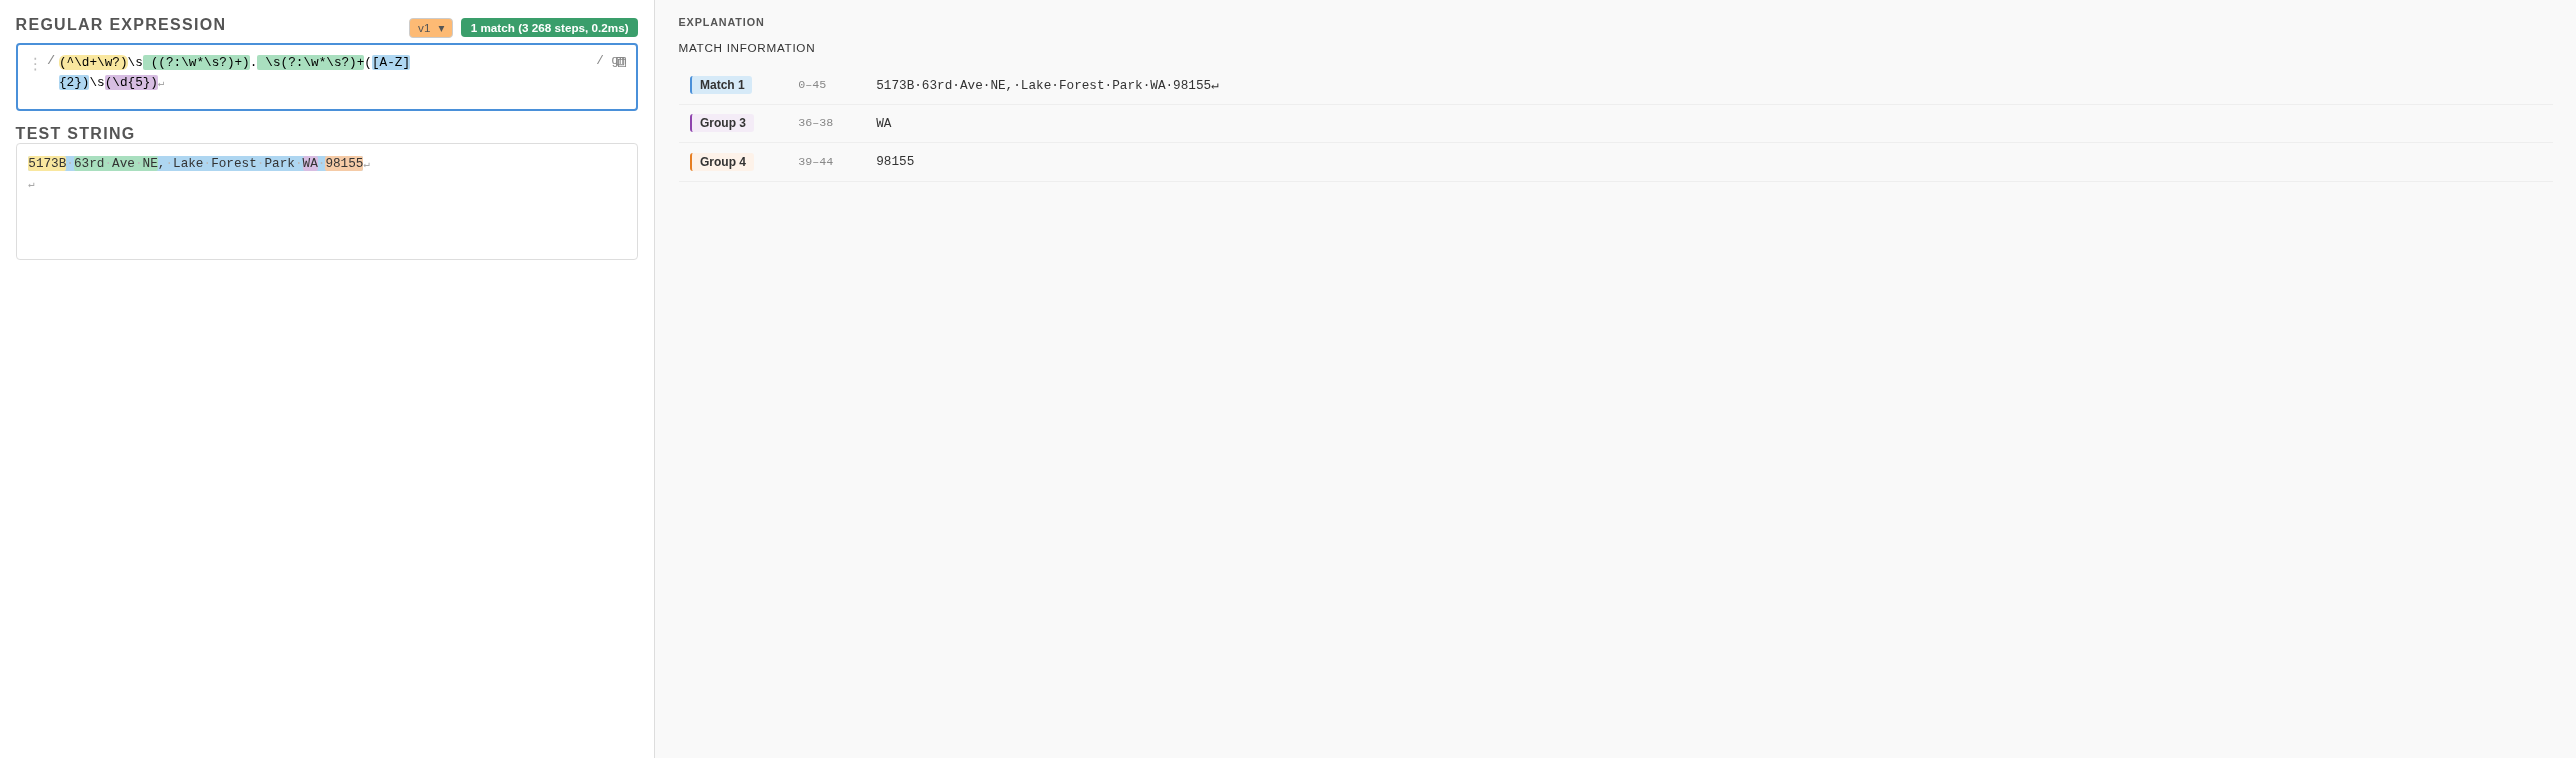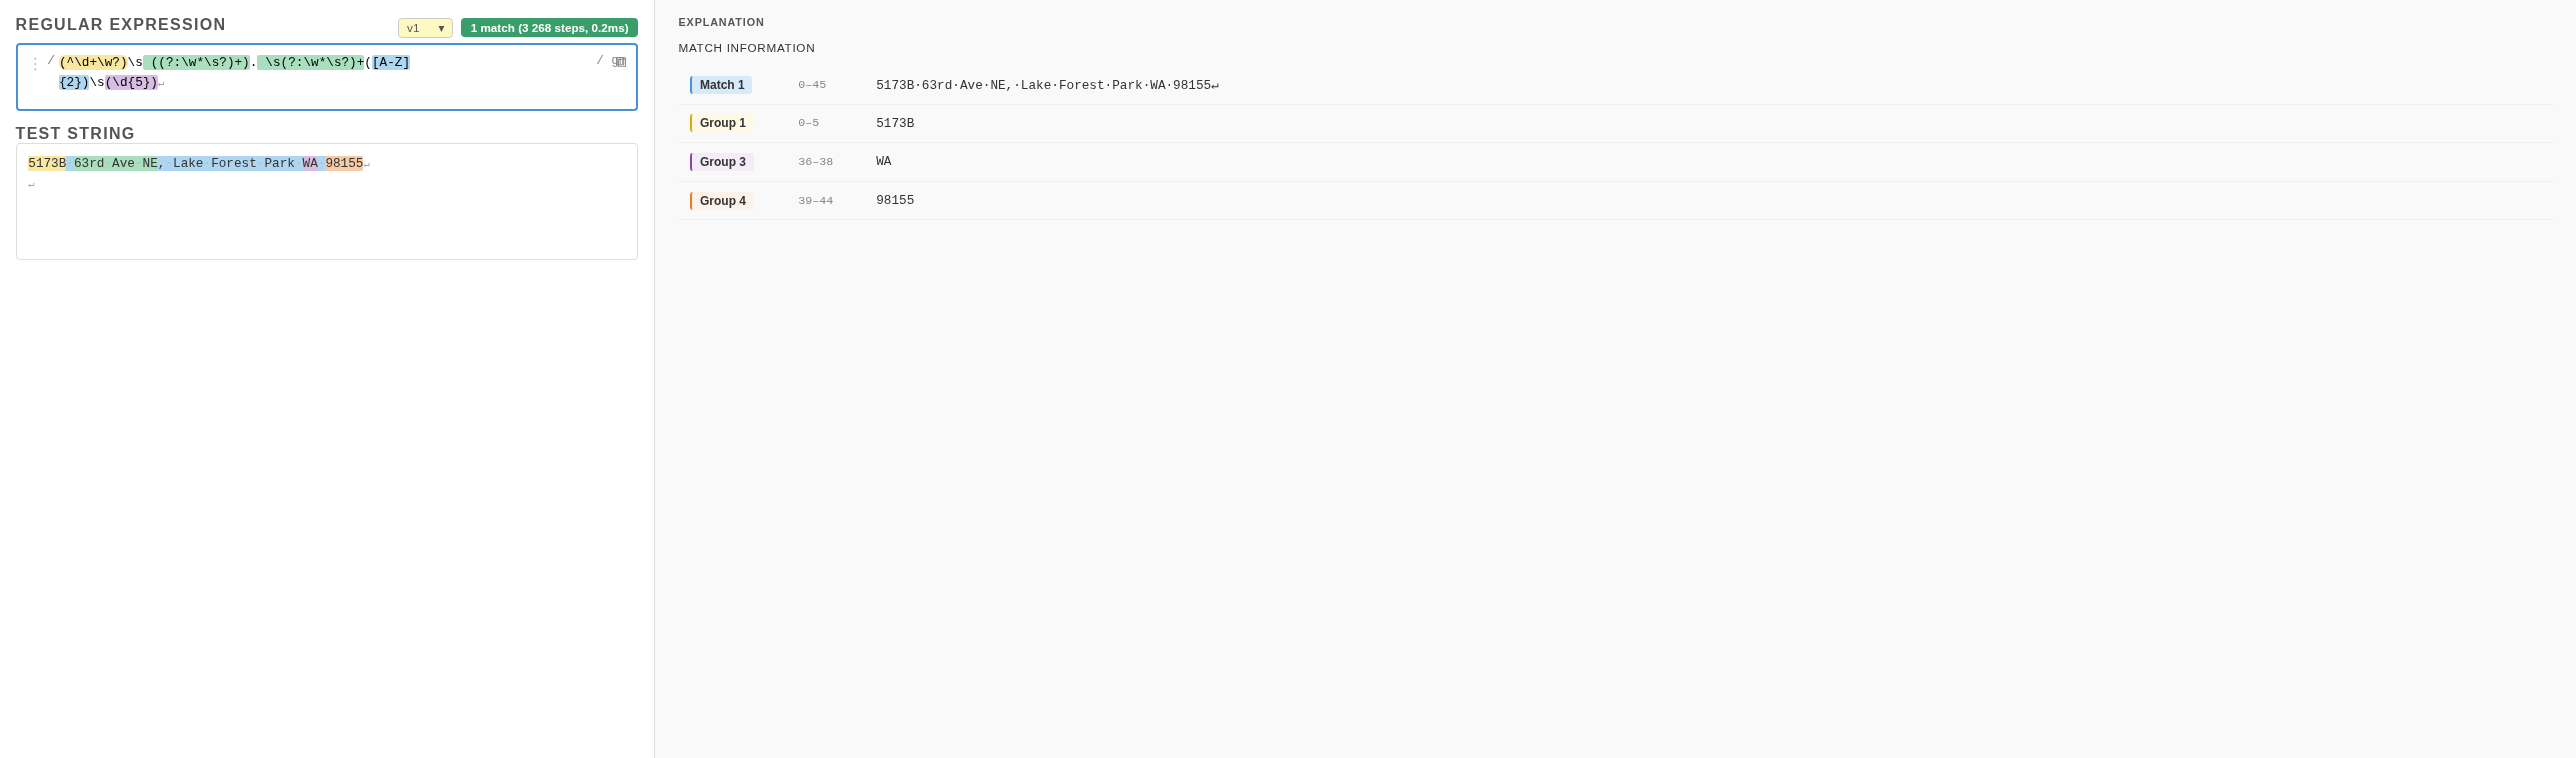--- a/index.html
+++ b/index.html
@@ -100,25 +100,25 @@
       display: flex;
       align-items: center;
       gap: 7.8px;
     }
     .version-badge {
       border: 1px solid #ccc;
       border-radius: 3.9px;
       padding: 2px 7.8px;
       font-size: 11.7px;
       color: #555;
-      background: #fef9c3;
+      background: #fdba74;
       cursor: pointer;
       display: flex;
       align-items: center;
-      gap: 19px;
+      gap: 8px;
     }
     .match-badge {
       background: #3a9e6b;
       color: #fff;
       border-radius: 3.9px;
       padding: 2.9px 9.8px;
       font-size: 11.7px;
       font-weight: 600;
     }
     
@@ -253,27 +253,20 @@
     <tbody>
 
       <tr>
         <td>
           <span class="group-badge badge-match">Match 1</span>
         </td>
         <td>0–45</td>
         <td>5173B·63rd·Ave·NE,·Lake·Forest·Park·WA·98155↵</td>
       </tr>
 
-      <tr>
-        <td>
-          <span class="group-badge badge-group1">Group 1</span>
-        </td>
-        <td>0–5</td>
-        <td>5173B</td>
-      </tr>
 
 
       <tr>
         <td>
           <span class="group-badge badge-group3">Group 3</span>
         </td>
         <td>36–38</td>
         <td>WA</td>
       </tr>
 

